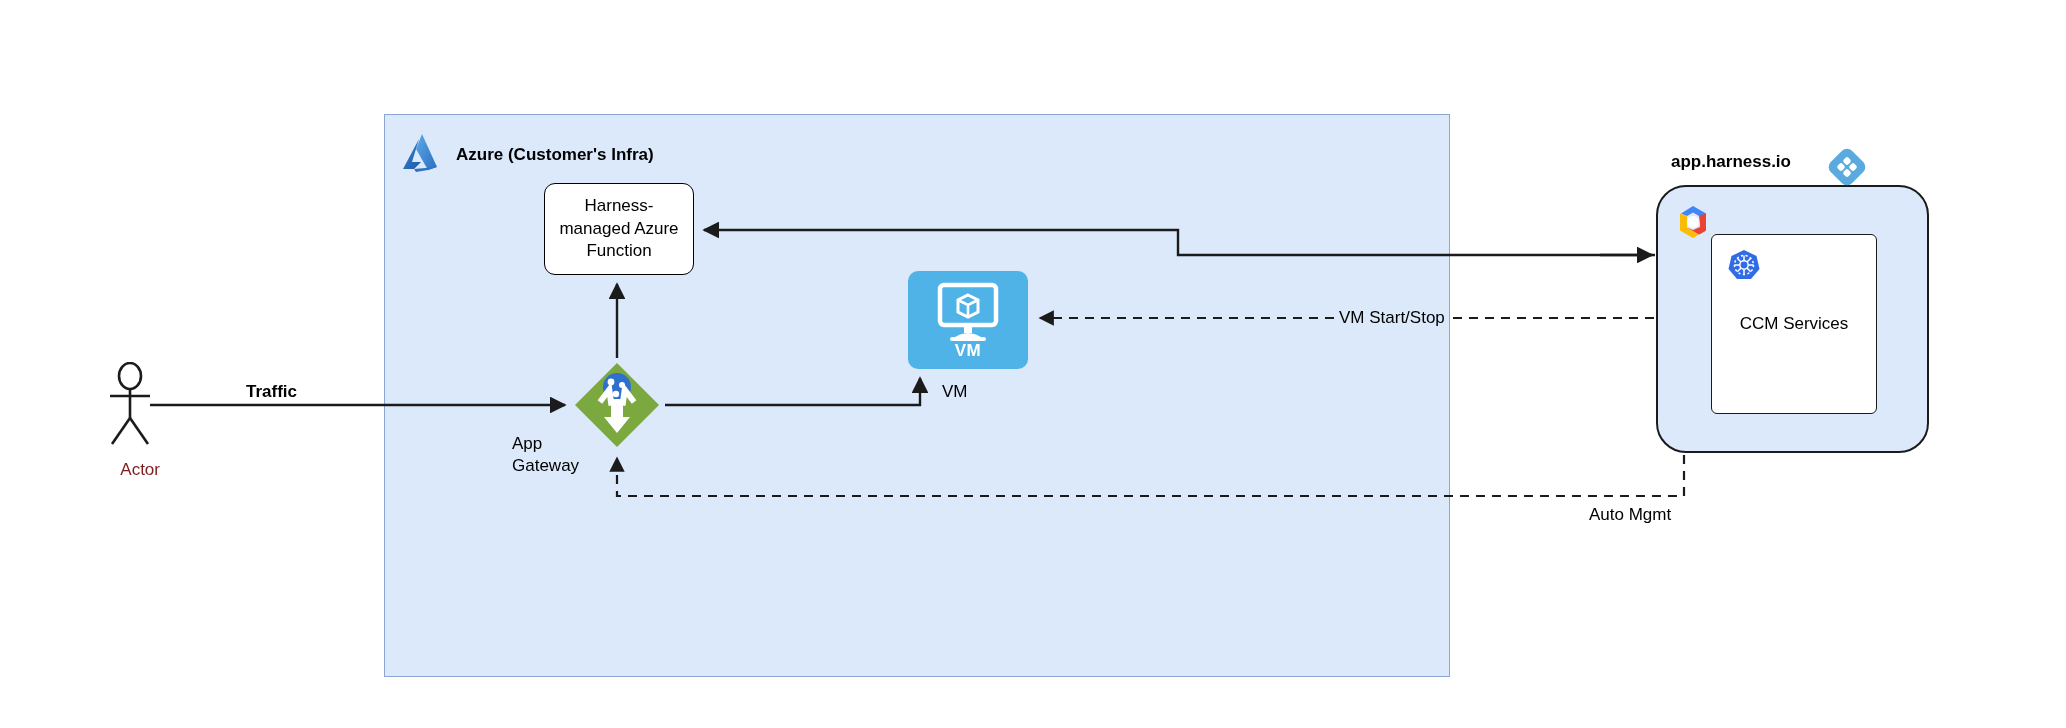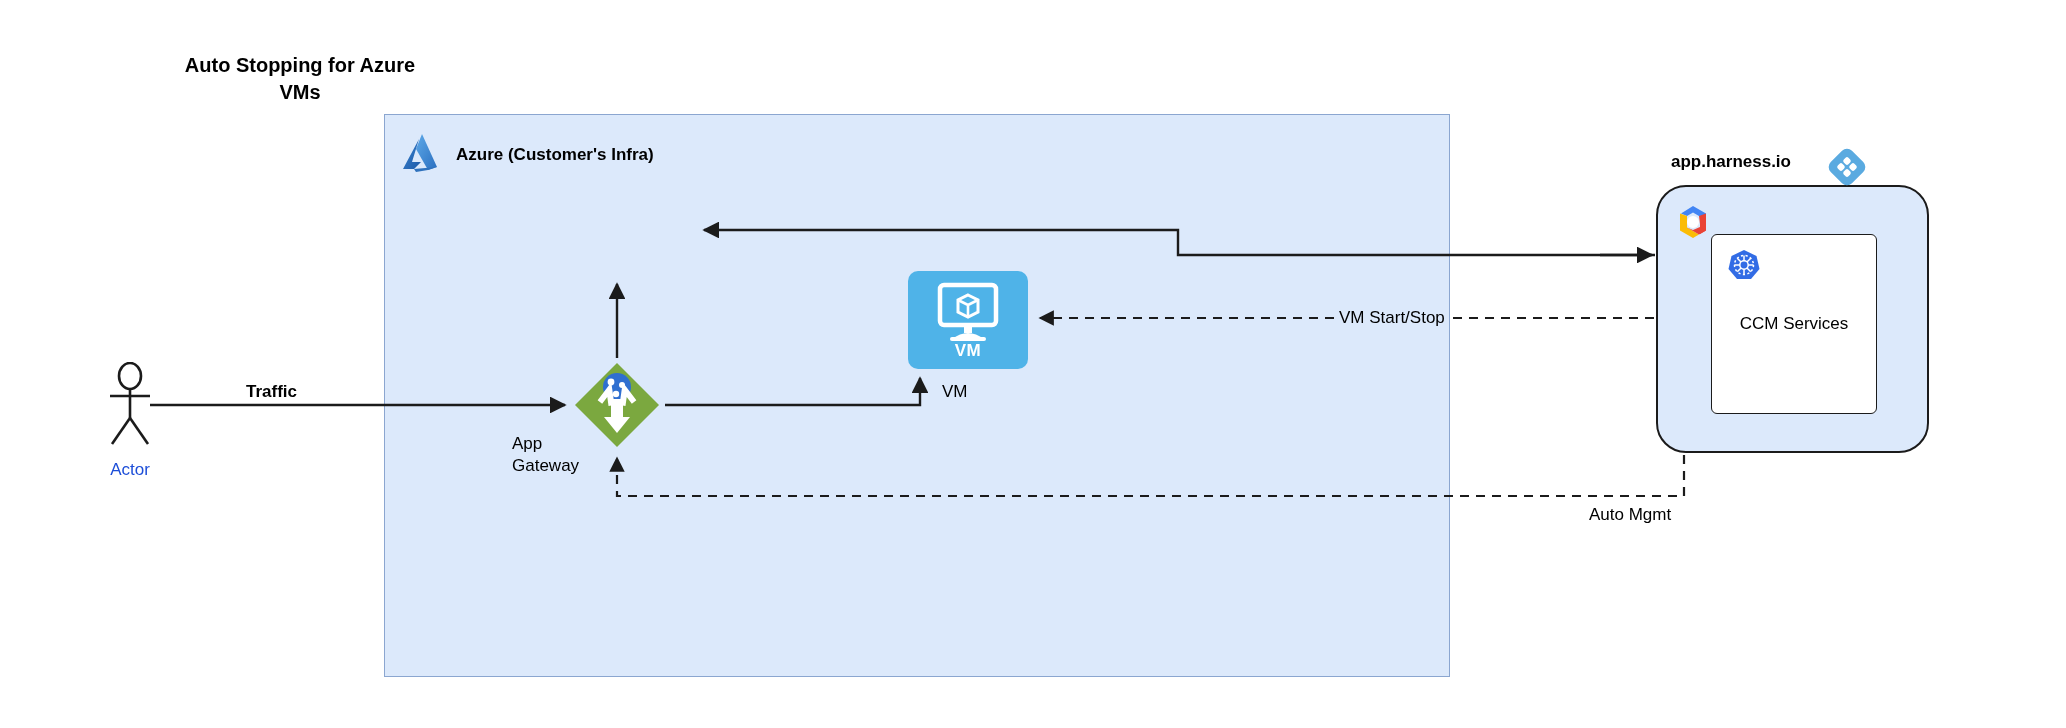--- a/index.html
+++ b/index.html
@@ -179,23 +179,23 @@
     font-size: 17px;
     color: #000000;
   }
 
   
   #actor-figure { left: 100px; top: 362px; width: 60px; height: 84px; }
   #actor-label {
     left: 100px;
     top: 460px;
     width: 60px;
-    text-align: center;
-    font-size: 17px;
-    color: #1d4ed8;
+    text-align: right;
+    font-size: 17px;
+    color: #7f1d1d;
   }
 
   
   .edge-label {
     font-size: 17px;
     color: #000000;
     background: transparent;
     white-space: nowrap;
   }
   #traffic-label {
@@ -222,22 +222,20 @@
     width: 2066px;
     height: 728px;
     pointer-events: none;
   }
 </style>
 </head>
 <body>
 
 <div id="canvas">
 
-  <div class="abs" id="diagram-title">Auto Stopping for Azure
-VMs</div>
 
   <div class="abs" id="azure-container"></div>
 
   <div class="abs" id="azure-logo-wrap">
     <svg viewBox="0 0 48 48" width="48" height="48">
       <defs>
         <linearGradient id="azg1" x1="0" y1="0" x2="1" y2="1">
           <stop offset="0" stop-color="#5ea9e8"></stop>
             <stop offset="1" stop-color="#2a6fc0"></stop>
         </linearGradient>
@@ -247,20 +245,25 @@
         </linearGradient>
       </defs>
       <path d="M25 5 L40 38 L31 41 L19 20 Z" fill="url(#azg1)"></path>
       <path d="M22 10 L6 40 L17 40 L24 33 L15 33 Z" fill="url(#azg2)"></path>
       <path d="M17 40 L40 38 L31 41 L19 43 Z" fill="#2f72bd"></path>
     </svg>
   </div>
 
   <div class="abs" id="azure-container-label">Azure (Customer's Infra)</div>
 
+  <div class="abs" id="azure-function-box">
+    <div id="azure-function-label">Harness-
+managed Azure
+Function</div>
+  </div>
 
   <div class="abs" id="app-gateway-icon">
     <svg viewBox="0 0 88 88" width="88" height="88">
       <path d="M44 2 L86 44 L44 86 L2 44 Z" fill="#7ba83f"></path>
       <circle cx="44" cy="26" r="14" fill="#2f6fd0"></circle>
       <circle cx="38" cy="21" r="3.4" fill="#ffffff"></circle>
       <circle cx="49" cy="24" r="3" fill="#ffffff"></circle>
       <circle cx="43" cy="33" r="3.2" fill="#ffffff"></circle>
       <path d="M40 28 L40 22 L24 38 L28 42 L34 36 L34 45 L40 45 Z" fill="#ffffff" transform="rotate(-8 34 34)"></path>
       <path d="M48 28 L48 22 L64 38 L60 42 L54 36 L54 45 L48 45 Z" fill="#ffffff" transform="rotate(8 54 34)"></path>

